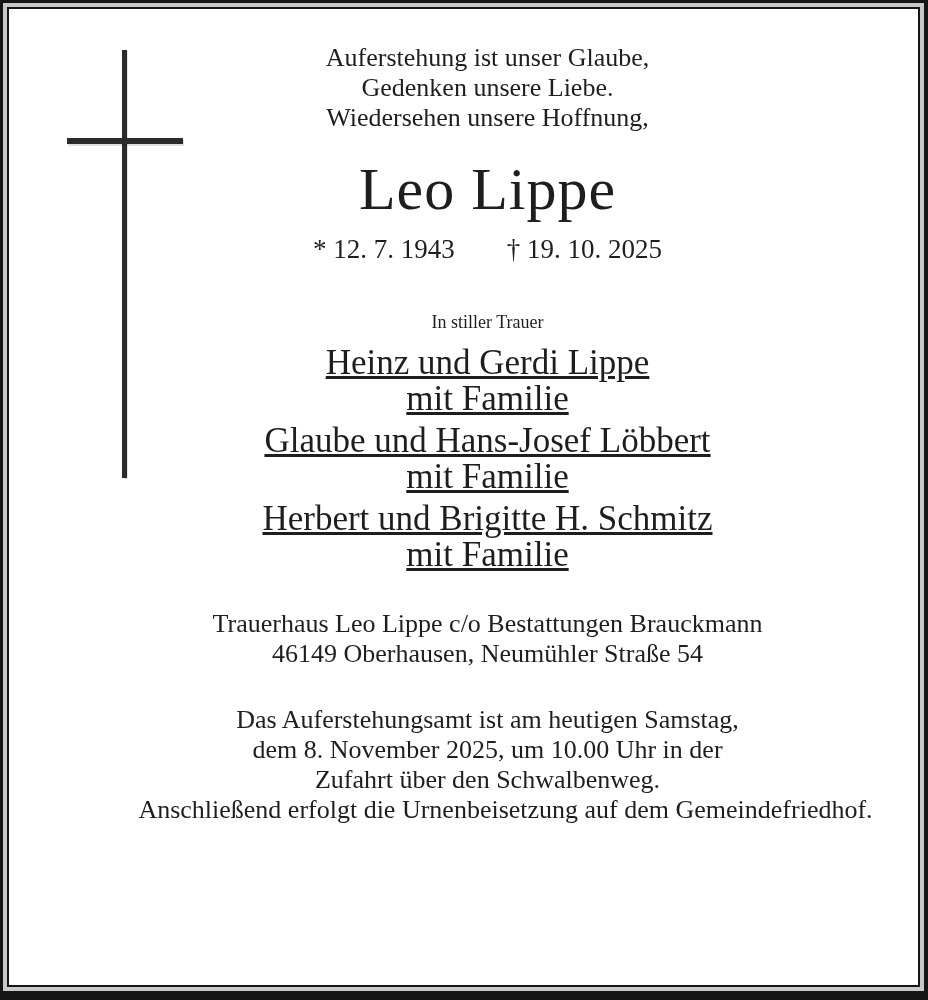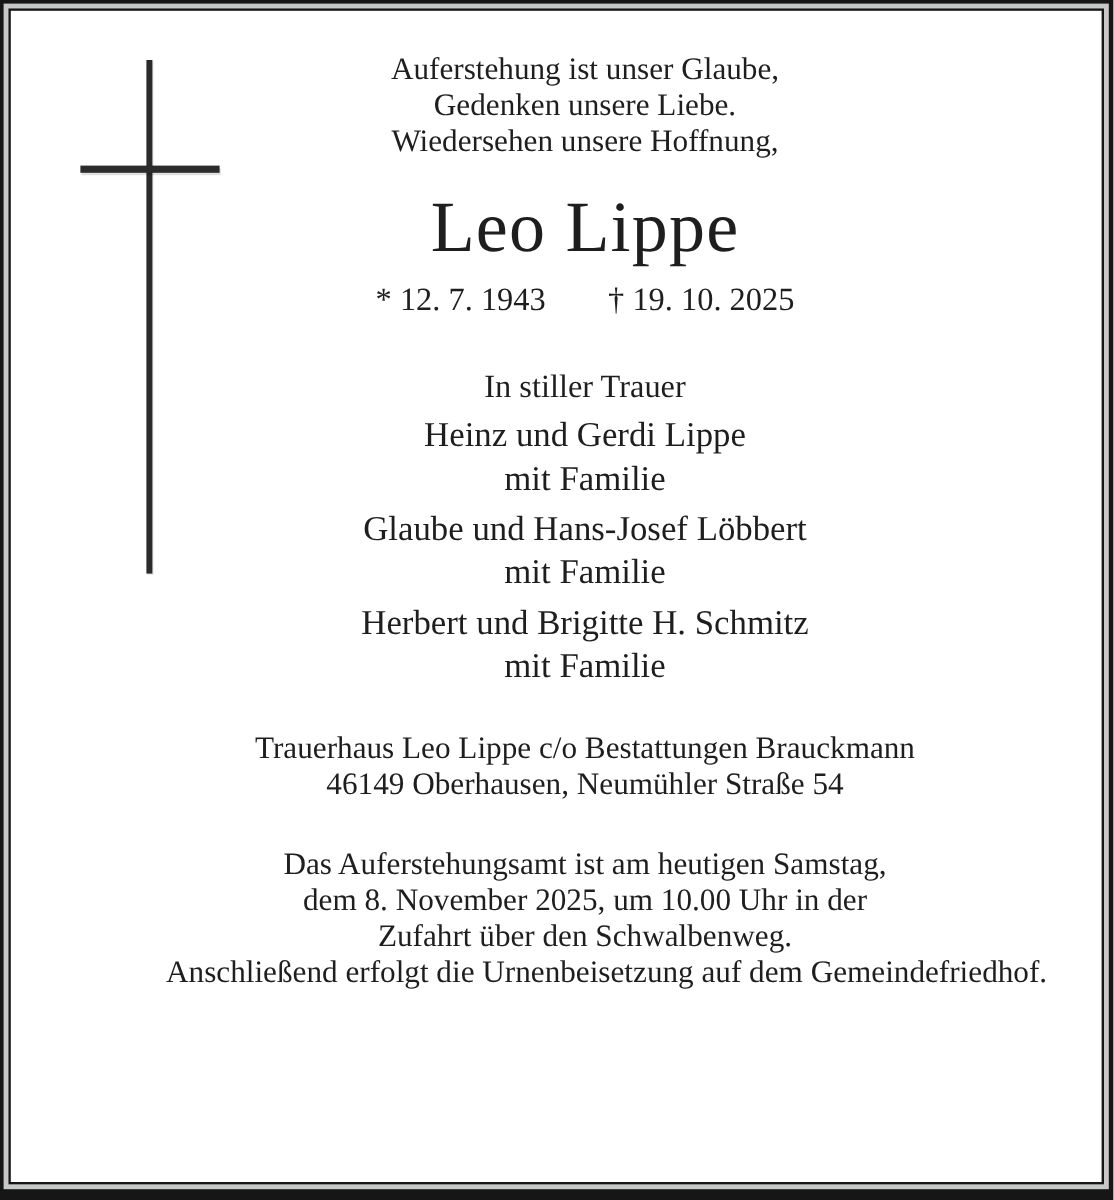--- a/index.html
+++ b/index.html
@@ -45,22 +45,22 @@
   
   .epigraph { margin-top: 34px; font-size: 26px; line-height: 30px; }
   .deceased-name {
     margin: 24px 0 0 0;
     font-size: 60px; line-height: 64px;
     font-weight: normal;
     letter-spacing: 1px;
   }
   .dates { margin-top: 12px; font-size: 27px; line-height: 33px; white-space: nowrap; }
   .dates-gap { display: inline-block; width: 52px; }
-  .intro { margin-top: 40px; font-size: 27px; line-height: 33px; }
-  .mourners { font-size: 29px; line-height: 36px; }
+  .intro { margin-top: 40px; font-size: 18px; line-height: 33px; }
+  .mourners { font-size: 35px; line-height: 36px; text-decoration: underline; }
   .mourner { margin-top: 6px; }
   .address { margin-top: 36px; font-size: 26px; line-height: 30px; }
   .service { margin-top: 36px; font-size: 26px; line-height: 30px; }
   .burial { margin-top: 0; font-size: 26px; line-height: 30px; margin-left: 36px; }
 </style>
 </head>
 <body>
 
 <div class="frame-outer">
   <div class="frame-mat">

